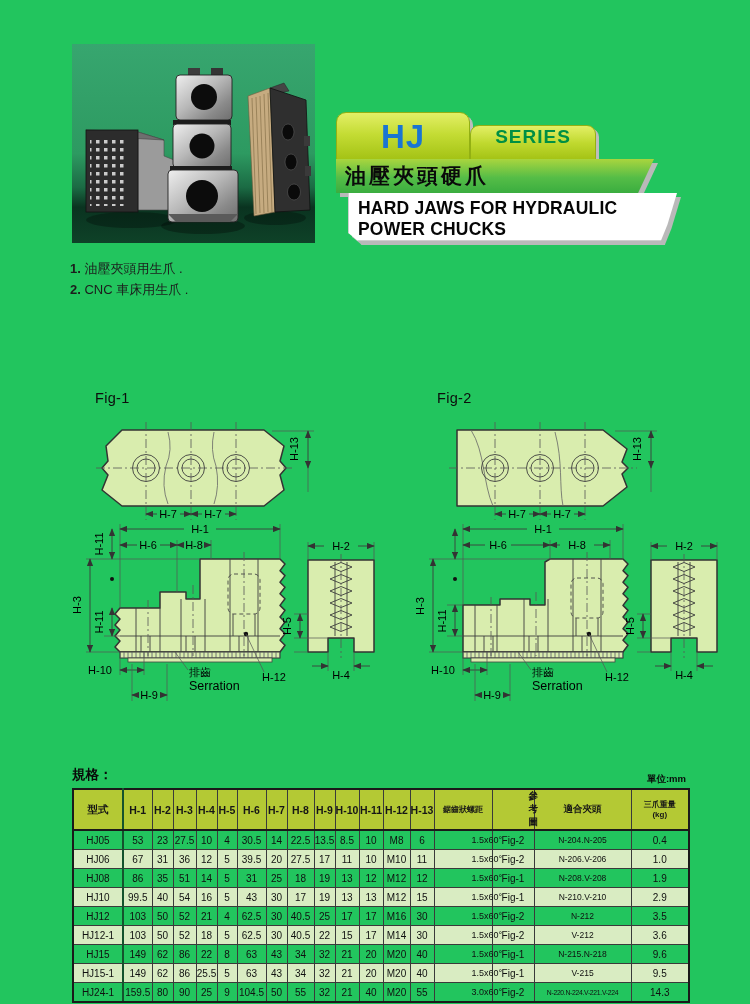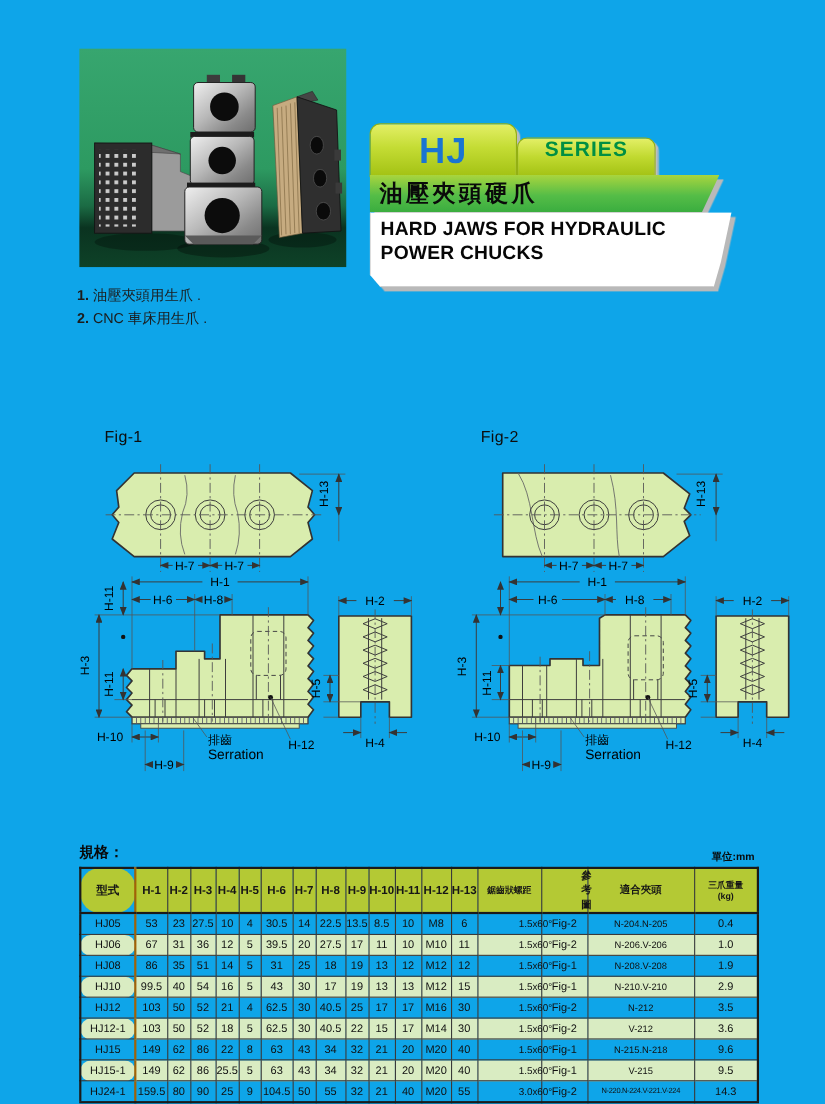--- a/index.html
+++ b/index.html
@@ -1,16 +1,16 @@
 <!DOCTYPE html>
 <html><head>
 <meta charset="utf-8">
 <style>
   html,body{margin:0;padding:0;background:#ffffff;}
-  .page{position:relative;width:750px;height:1004px;background:#0ea5e9;overflow:hidden;
+  .page{position:relative;width:750px;height:1004px;background:#22c55e;overflow:hidden;
         font-family:"Liberation Sans","DejaVu Sans",sans-serif;color:#111;}
   .abs{position:absolute;}
 
   
   .hdr{position:absolute;left:336px;top:110px;width:340px;height:140px;}
   .tab-hj{position:absolute;left:0;top:2px;width:132px;height:47px;
           background:linear-gradient(180deg,#e3ef66 0%,#c4dc34 45%,#a3c214 100%);
           border-radius:10px 10px 0 0;border:1px solid #93b013;
           display:flex;align-items:center;justify-content:center;
           filter:drop-shadow(3px 3px 0 #bdbdbd);}
@@ -21,21 +21,21 @@
           display:flex;align-items:flex-start;justify-content:center;
           filter:drop-shadow(3px 3px 0 #bdbdbd);}
   .tab-series span{font-size:19px;font-weight:800;color:#008f43;letter-spacing:1px;}
   .hdr-low{position:absolute;left:0;top:49px;width:336px;height:90px;
            filter:drop-shadow(4px 4px 0 #b9b9b9);}
   .bar-zh{position:absolute;left:0;top:0;width:318px;height:34px;
           background:linear-gradient(180deg,#a9d53e 0%,#55bd47 55%,#3aad3f 100%);
           clip-path:polygon(0 0,100% 0,95% 100%,0 100%);
           display:flex;align-items:center;}
   .bar-zh span{font-size:21px;font-weight:800;color:#0a0a0a;letter-spacing:3px;padding-left:9px;}
-  .panel-en{position:absolute;left:0;top:34px;width:331px;height:68px;background:#ffffff;
+  .panel-en{position:absolute;left:12px;top:34px;width:331px;height:48px;background:#ffffff;
           border:1px solid #cfcfcf;border-top:none;box-sizing:border-box;
           clip-path:polygon(0 0,99.4% 0,96.5% 66%,94.5% 100%,3% 100%,0 83%);
           padding:5px 0 0 9px;}
   .panel-en div{font-size:17.5px;font-weight:800;line-height:1.22;color:#060606;letter-spacing:0.2px;}
 
   
   .notes{position:absolute;left:70px;top:258px;font-size:13px;line-height:21px;color:#1c1c1c;}
   .notes b{font-weight:800;}
 
   
@@ -54,21 +54,21 @@
   
   .specwrap{position:absolute;left:72px;top:766px;width:616px;}
   .speclab{position:absolute;left:0;top:0;font-size:13.5px;font-weight:800;color:#090909;}
   .unitlab{position:absolute;right:2px;top:7px;font-size:9.5px;font-weight:700;color:#090909;}
   table.spec{position:absolute;left:0;top:22px;width:616px;border-collapse:collapse;table-layout:fixed;
              border:2px solid #1a1a1a;border-bottom:5px double #1a1a1a;}
   table.spec th{background:#b4c934;color:#161616;font-weight:800;font-size:10.5px;
                 border:1px solid #3a3a3a;border-bottom:2px solid #1a1a1a;height:38px;padding:0;}
   table.spec td{font-size:10px;text-align:center;border:1px solid #3a3a3a;height:18px;padding:0;color:#101010;}
   table.spec tbody tr:nth-child(even){background:#d9ecc2;}
-  table.spec th.c0,table.spec td.c0{border-right:2px solid #a16207;border-radius:18px;}
+  table.spec th.c0,table.spec td.c0{border-right:2px solid #14532d;}
   table.spec th.c14{font-size:8px;}
   table.spec th.c15{font-size:9.5px;padding-left:36px;}
   table.spec th.c16{font-size:9.5px;margin-top:26px;}
   table.spec th.c17{font-size:8px;white-space:pre-line;line-height:1.25;}
   table.spec td.c14{font-size:9px;padding-left:37px;}
   table.spec td.c16{font-size:8.5px;}
   table.spec td.tiny{font-size:6.8px;letter-spacing:-0.3px;}
 </style>
 </head>
 <body>

